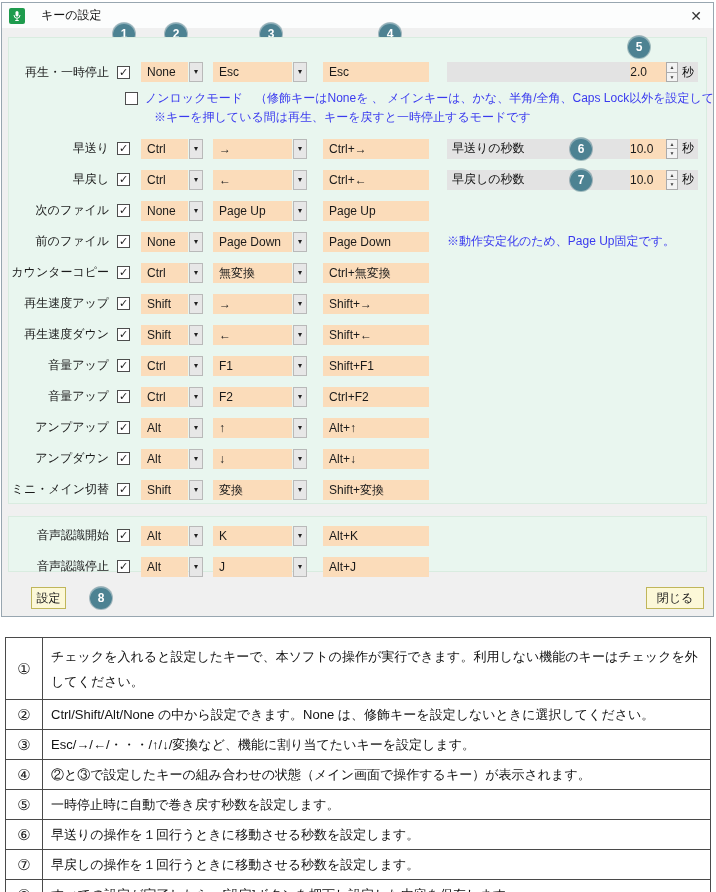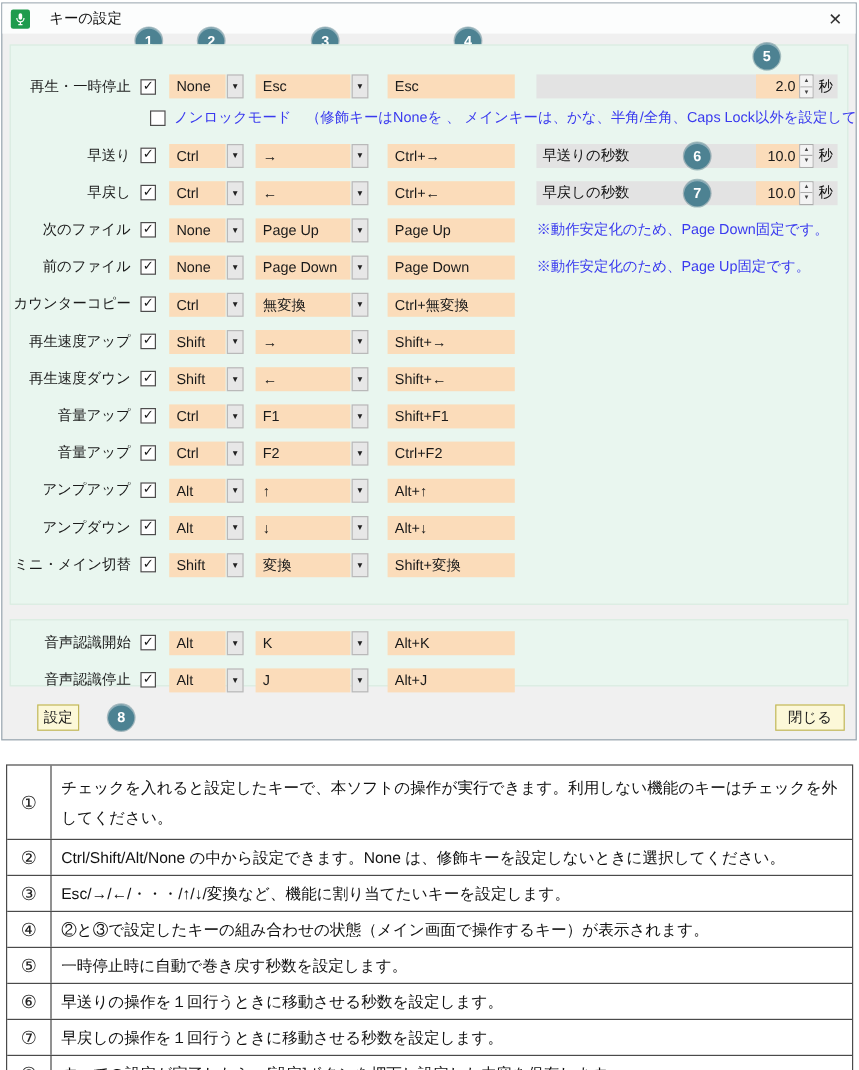--- a/index.html
+++ b/index.html
@@ -27,21 +27,21 @@
   .combo{display:flex;height:20px;margin-left:11px;align-items:stretch;flex:0 0 auto}
   .combo .cval{background:#fbdcba;font-size:12px;line-height:20px;padding-left:6px;box-sizing:border-box;color:#1a1a1a;white-space:nowrap;overflow:hidden}
   .combo1 .cval{width:47px}
   .combo2{margin-left:10px}
   .combo2 .cval{width:79px}
   .carrow{width:14px;background:#e7e7e7;border:1px solid #b9b9b9;margin-left:1px;font-size:8px;line-height:17px;text-align:center;color:#222;box-sizing:border-box}
   .setbox{margin-left:16px;flex:0 0 106px;width:106px;height:20px;background:#fbdcba;font-size:12px;line-height:20px;padding-left:6px;box-sizing:border-box;color:#1a1a1a;white-space:nowrap}
   .extra{flex:1;margin-left:18px;margin-right:8px;display:flex;align-items:center;position:relative;height:20px}
   .strip{flex:1;height:20px;background:#e3e3e3;display:flex;align-items:center;position:relative}
   .strip-label{font-size:12px;color:#111;padding-left:5px;white-space:nowrap}
-  .numbox{margin-left:auto;width:36px;height:20px;background:#fbdcba;font-size:12px;line-height:20px;text-align:right;padding-right:3px;box-sizing:border-box;color:#1a1a1a}
+  .numbox{margin-left:auto;width:36px;height:20px;background:#fbdcba;font-size:12px;line-height:20px;text-align:right;padding-right:19px;box-sizing:border-box;color:#1a1a1a}
   .spin{width:12px;height:20px;display:flex;flex-direction:column;background:#fff;border:1px solid #ababab;box-sizing:border-box;cursor:default}
   .spin span{flex:1;font-size:5px;line-height:8px;text-align:center;color:#444;background:#f3f3f3}
   .spin .su{border-bottom:1px solid #ababab}
   .unit{font-size:12px;padding:0 4px;color:#111;white-space:nowrap}
   .badge-above{position:absolute;right:48px;top:-26px}
   .badge-inline{position:absolute;left:123px;top:50%;transform:translateY(-50%)}
   .bluenote{font-size:12px;color:#3a3aef;white-space:nowrap}
   .nonlock{margin-left:108px;margin-bottom:6px;margin-top:2px}
   .nl1{display:flex;align-items:center;height:19px;gap:7px}
   .nl-label{font-size:12px;color:#3a3aef;white-space:nowrap}
@@ -108,20 +108,21 @@
               <span class="unit">秒</span>
             </span>
           </span>
         </div>
       </div>
     <div class="nonlock">
       <div class="nl1">
         <span class="cb"></span>
         <span class="nl-label">ノンロックモード　（修飾キーはNoneを 、 メインキーは、かな、半角/全角、Caps Lock以外を設定してください）</span>
       </div>
+      <div class="nl2">※キーを押している間は再生、キーを戻すと一時停止するモードです</div>
     </div>
     <div id="rows-p1b">
         <div class="krow">
           <span class="rlabel">早送り</span>
           <span class="cb">✓</span>
           <span class="combo combo1">
             <span class="cval">Ctrl</span>
             <span class="carrow">▾</span>
           </span>
           <span class="combo combo2">
@@ -172,23 +173,20 @@
           <span class="cb">✓</span>
           <span class="combo combo1">
             <span class="cval">None</span>
             <span class="carrow">▾</span>
           </span>
           <span class="combo combo2">
             <span class="cval">Page Up</span>
             <span class="carrow">▾</span>
           </span>
           <span class="setbox">Page Up</span>
-          <span class="extra">
-            <span class="bluenote">※動作安定化のため、Page Down固定です。</span>
-          </span>
         </div>
         <div class="krow">
           <span class="rlabel">前のファイル</span>
           <span class="cb">✓</span>
           <span class="combo combo1">
             <span class="cval">None</span>
             <span class="carrow">▾</span>
           </span>
           <span class="combo combo2">
             <span class="cval">Page Down</span>

